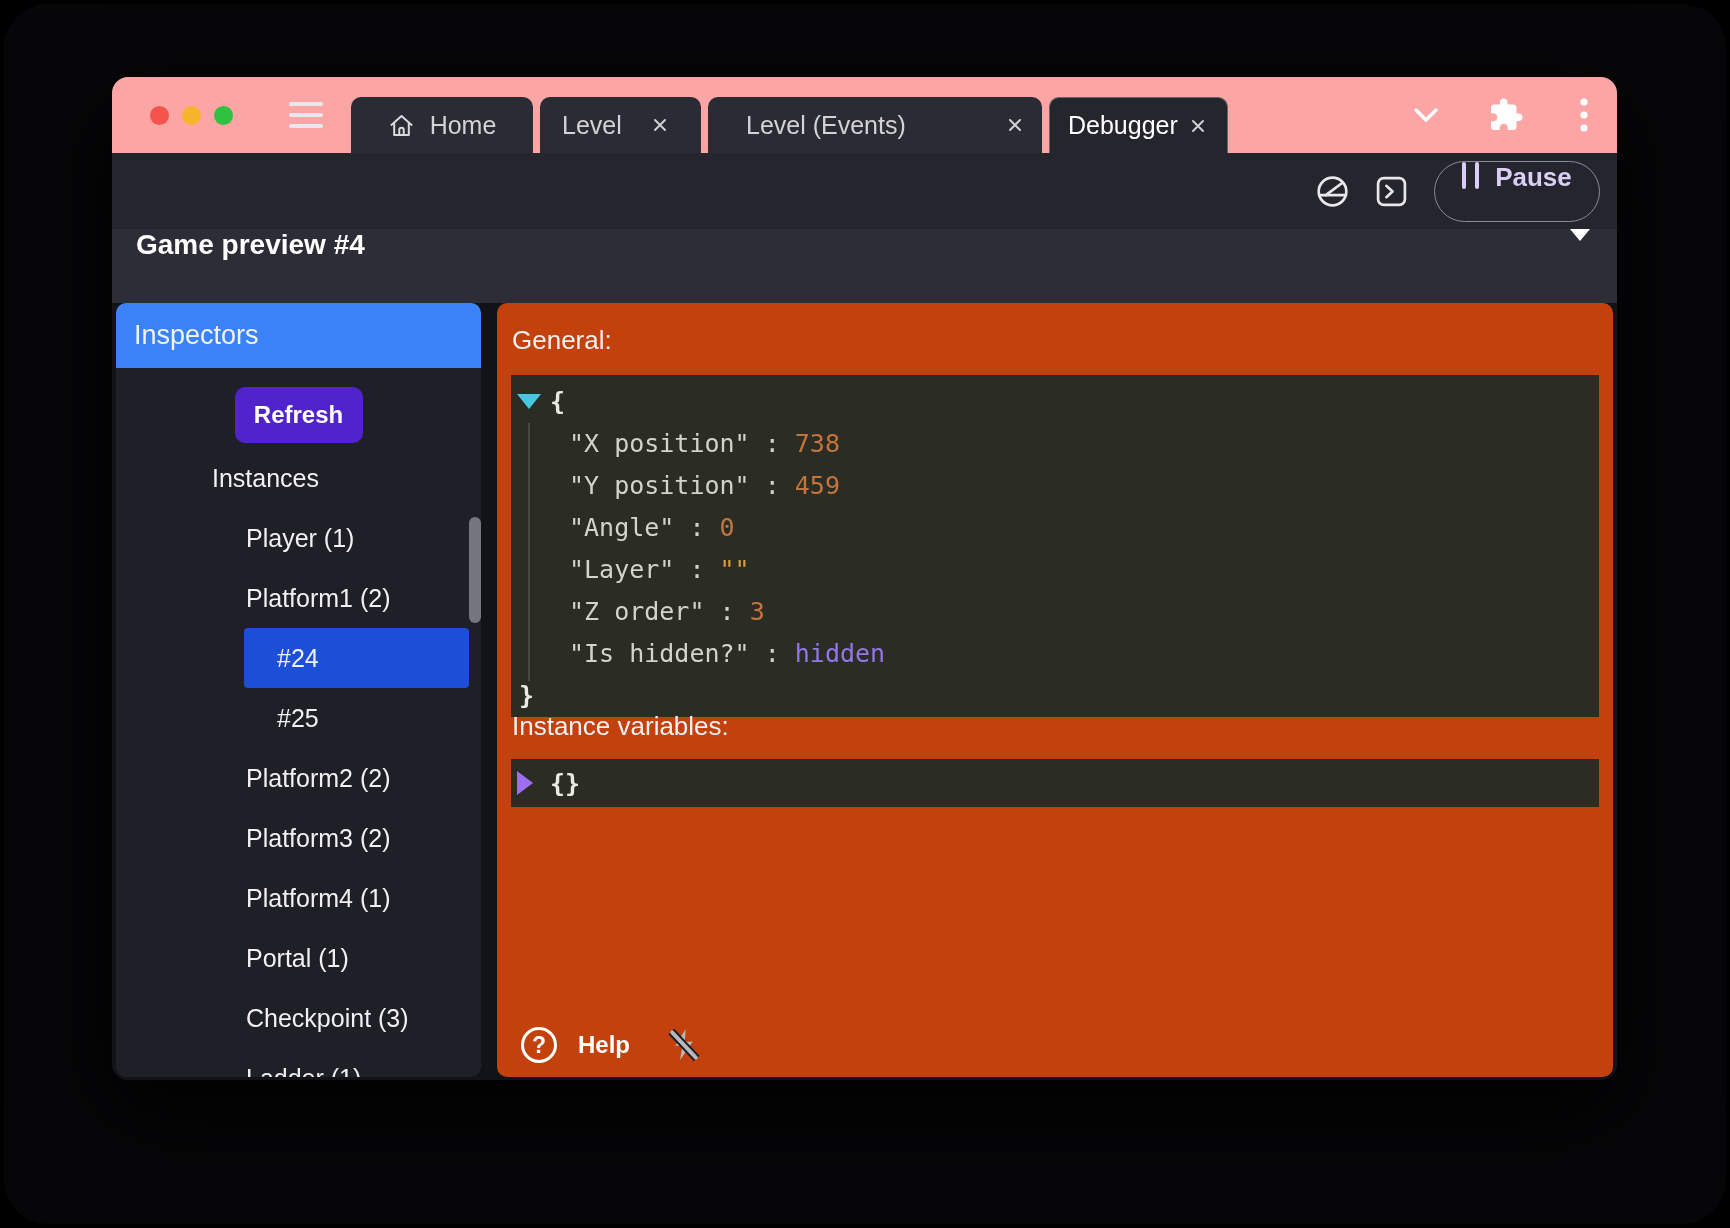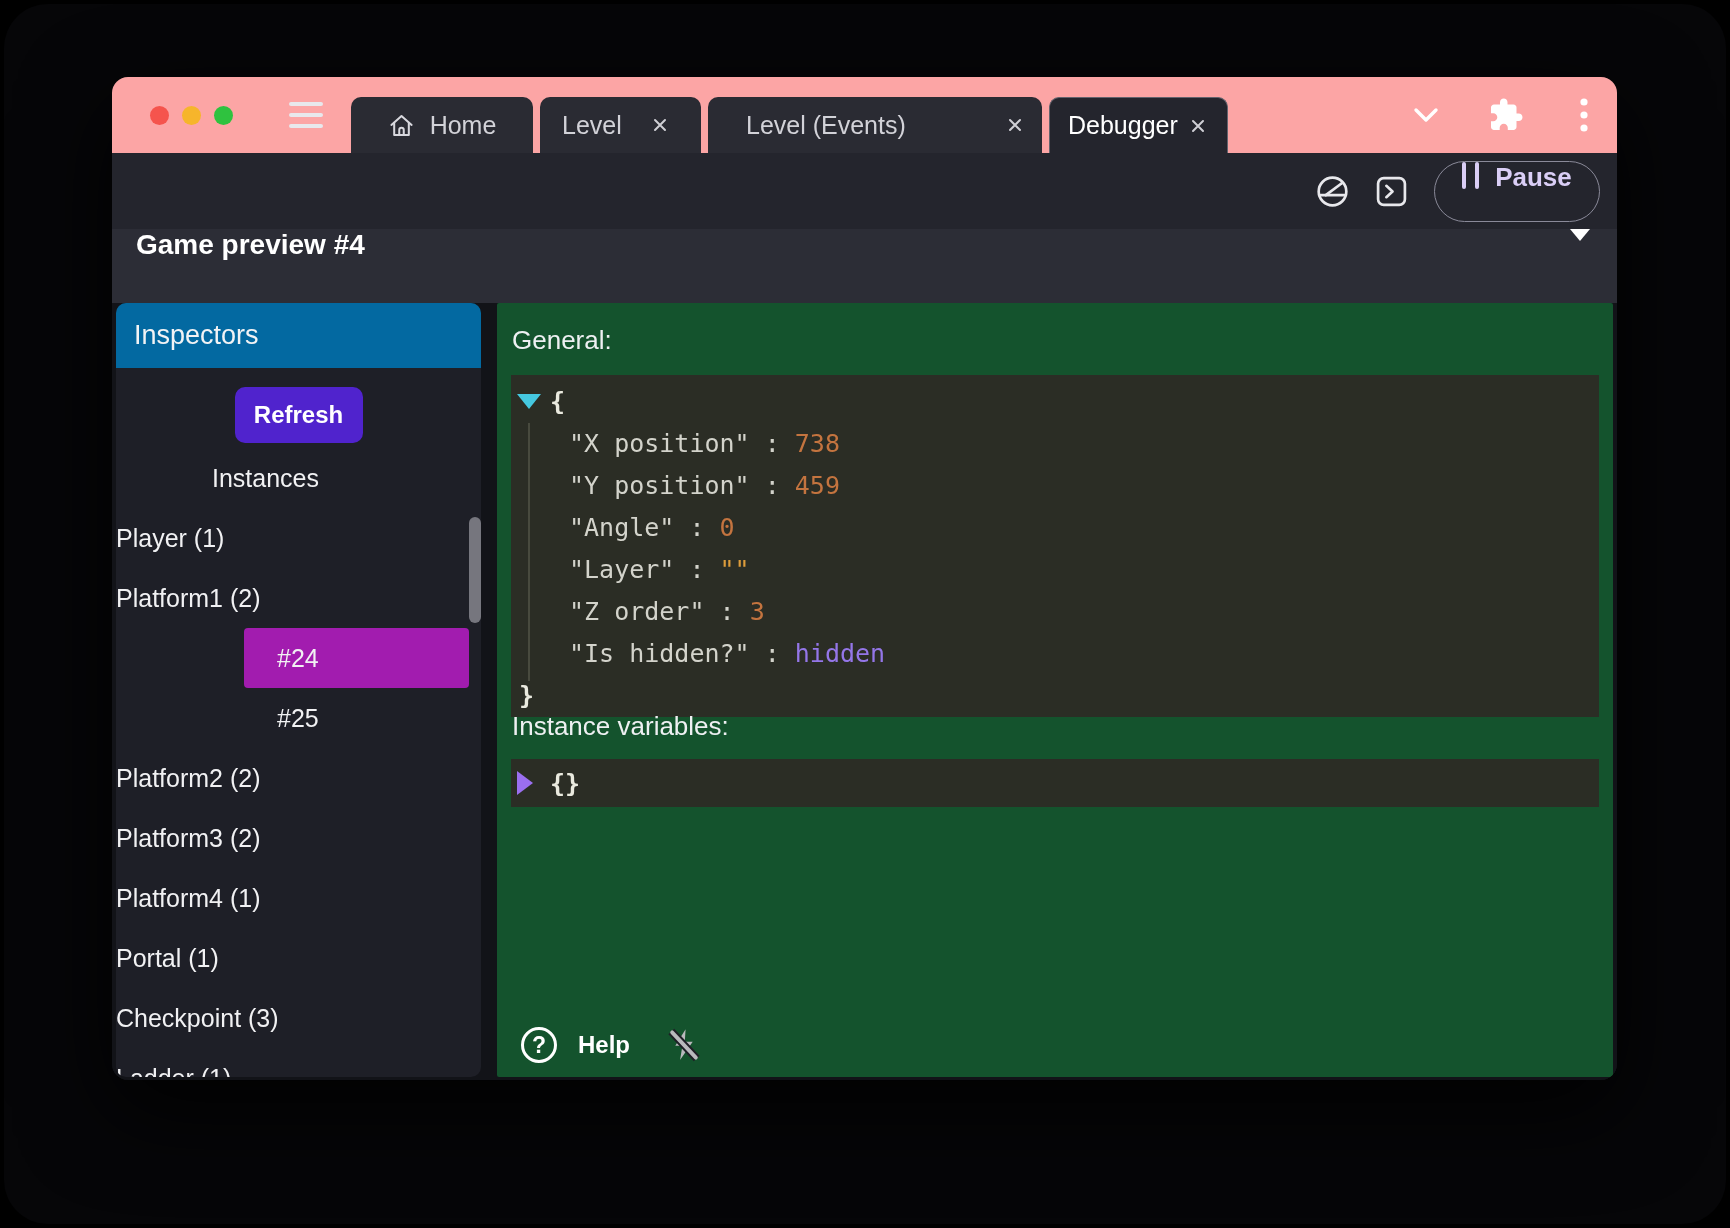--- a/index.html
+++ b/index.html
@@ -49,36 +49,36 @@
   .preview-title { font-size:28px; font-weight:700; color:#fff; }
   .caret-down { margin-left:auto; width:0; height:0;
                 border-left:10px solid transparent; border-right:10px solid transparent;
                 border-top:12px solid #fff; }
 
   
   .content { position:absolute; top:226px; left:0; right:0; bottom:0; background:#121318; }
 
   .sidebar { position:absolute; left:4px; top:0; width:365px; bottom:3px; background:#1e1f27;
              border-radius:10px; overflow:hidden; }
-  .sidebar-header { height:65px; background:#0369a1; display:flex; align-items:center;
+  .sidebar-header { height:65px; background:#3b82f6; display:flex; align-items:center;
                     padding-left:18px; font-size:27px; color:#f2f3f5; }
   .refresh { position:absolute; left:50%; transform:translateX(-50%); top:84px; width:128px; height:56px;
              background:#5023cd; border:none; border-radius:10px; color:#fff; font-weight:700;
              font-size:24px; font-family:inherit; cursor:pointer; }
   .tree { position:absolute; top:145px; left:0; right:0; }
   .tree-row { height:60px; display:flex; align-items:center; color:#f1f1f3; font-size:25px; cursor:pointer; }
   .tree-row.lvl1 { padding-left:96px; }
-  .tree-row.lvl2 { }
+  .tree-row.lvl2 { padding-left:130px; }
   .tree-row.lvl3 { margin:0 12px 0 128px; padding-left:33px; border-radius:4px; }
-  .tree-row.selected { background:#a21caf; }
+  .tree-row.selected { background:#1d4ed8; }
   .scrollbar { position:absolute; right:0; top:214px; width:12px; height:106px;
                background:#76767e; border-radius:6px; cursor:grab; }
 
-  .inspector { position:absolute; left:385px; right:4px; top:0; bottom:3px; background:#14532d;
-               border-radius:2px; overflow:hidden; }
+  .inspector { position:absolute; left:385px; right:4px; top:0; bottom:3px; background:#c2410c;
+               border-radius:10px; overflow:hidden; }
   .sec-label { position:absolute; left:15px; font-size:26px; font-weight:500; color:#eef0f2; }
   .sec-label.general { top:22px; }
   .sec-label.vars { top:408px; }
   .code-block { position:absolute; left:14px; right:14px; top:72px; height:342px;
                 background:#2b2d25; overflow:hidden; padding-top:5px; }
   .guide { position:absolute; left:17px; top:48px; bottom:36px; width:2px; background:#484a3e; }
   .code-line { height:42px; display:flex; align-items:center;
                font-family:"DejaVu Sans Mono",monospace; font-size:25px; white-space:pre; }
   .tri-down { width:0; height:0; border-left:12px solid transparent; border-right:12px solid transparent;
               border-top:15px solid #45c8e0; margin-left:6px; cursor:pointer; }

